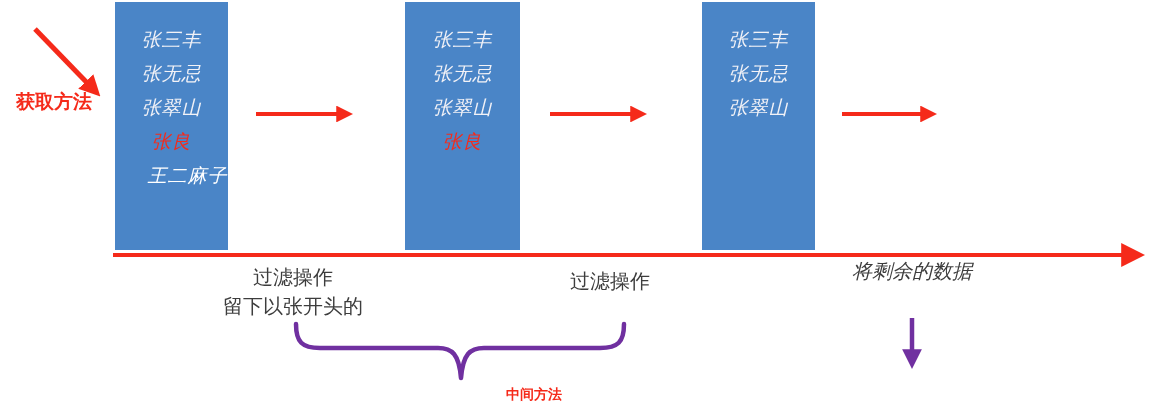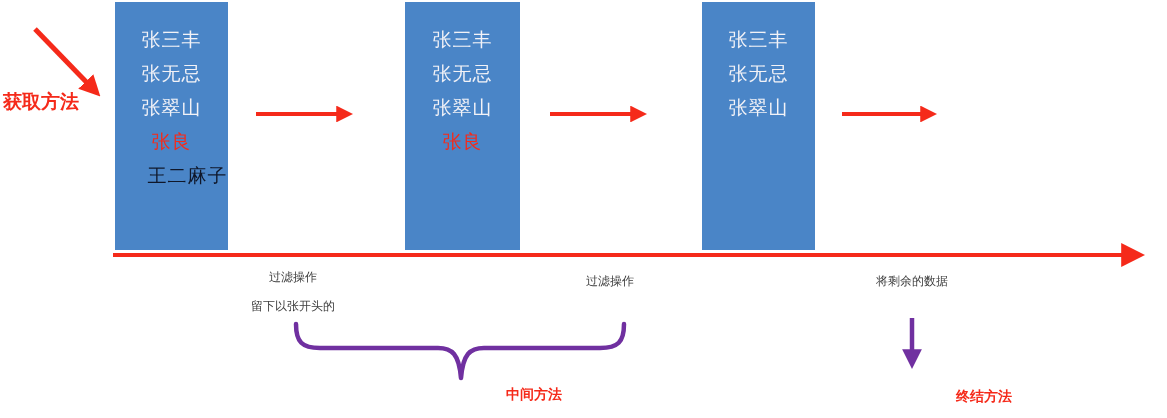--- a/index.html
+++ b/index.html
@@ -18,56 +18,57 @@
     pointer-events: none;
   }
   .stream-box {
     position: absolute;
     top: 2px;
     height: 248px;
     box-sizing: border-box;
     padding-top: 21px;
     display: flex;
     flex-direction: column;
+    font-style: italic;
   }
   .box-item {
     height: 34px;
     line-height: 34px;
     text-align: center;
     font-size: 19px;
     letter-spacing: 1px;
     white-space: nowrap;
   }
   .side-label {
     position: absolute;
     font-size: 19px;
     font-weight: bold;
     white-space: nowrap;
   }
   .op-label {
     position: absolute;
     width: 220px;
     text-align: center;
-    font-size: 12px;
+    font-size: 20px;
     white-space: nowrap;
   }
   .op-line { height: 23px; line-height: 23px; }
   .gap-line { margin-top: 6px; }
   .category-label {
     position: absolute;
     width: 200px;
     text-align: right;
     font-size: 14px;
     font-weight: bold;
     white-space: nowrap;
   }
   #op-label-1 { left: 183px; top: 266px; }
   #op-label-2 { left: 500px; top: 270px; }
-  #op-label-3 { left: 802px; top: 270px; }
-  #source-label { left: 3px; top: 89px; text-align: center; }
+  #op-label-3 { left: 802px; top: 260px; font-style: italic; }
+  #source-label { left: 16px; top: 89px; text-align: center; }
   #intermediate-label { left: 362px; top: 386px; }
   #terminal-label { left: 812px; top: 388px; }
   #stream-box-1 { left: 115px; width: 113px; }
   #stream-box-2 { left: 405px; width: 115px; }
   #stream-box-3 { left: 702px; width: 113px; }
 </style>
 </head>
 <body>
 
 <div class="canvas">
@@ -101,21 +102,21 @@
     <line x1="912" y1="318" x2="912" y2="363" stroke-width="4.5" marker-end="url(#head-purple)" stroke="#7030a0"></line>
   </svg>
 
   <div id="source-label" class="side-label" style="color: rgb(245, 42, 26);">获取方法</div>
 
   <div id="stream-box-1" class="stream-box" style="background: rgb(74, 133, 199);">
     <div class="box-item" style="color: rgb(242, 242, 247);">张三丰</div>
     <div class="box-item" style="color: rgb(242, 242, 247);">张无忌</div>
     <div class="box-item" style="color: rgb(242, 242, 247);">张翠山</div>
     <div class="box-item" style="color: rgb(245, 42, 26);">张良</div>
-    <div class="box-item" style="color: #0f172a; padding-left: 32px;">王二麻子</div>
+    <div class="box-item" style="color: #ffffff; padding-left: 32px;">王二麻子</div>
   </div>
 
   <div id="stream-box-2" class="stream-box" style="background: rgb(74, 133, 199);">
     <div class="box-item" style="color: rgb(242, 242, 247);">张三丰</div>
     <div class="box-item" style="color: rgb(242, 242, 247);">张无忌</div>
     <div class="box-item" style="color: rgb(242, 242, 247);">张翠山</div>
     <div class="box-item" style="color: rgb(245, 42, 26);">张良</div>
   </div>
 
   <div id="stream-box-3" class="stream-box" style="background: rgb(74, 133, 199);">
@@ -132,15 +133,14 @@
   <div id="op-label-2" class="op-label" style="color: rgb(61, 61, 61);">
     <div class="op-line">过滤操作</div>
   </div>
 
   <div id="op-label-3" class="op-label" style="color: rgb(61, 61, 61);">
     <div class="op-line">将剩余的数据</div>
   </div>
 
   <div id="intermediate-label" class="category-label" style="color: rgb(245, 42, 26);">中间方法</div>
 
-  <div id="terminal-label" class="category-label" style="color: rgb(245, 42, 26);">终结方法</div>
 
 </div>
 
 </body></html>

